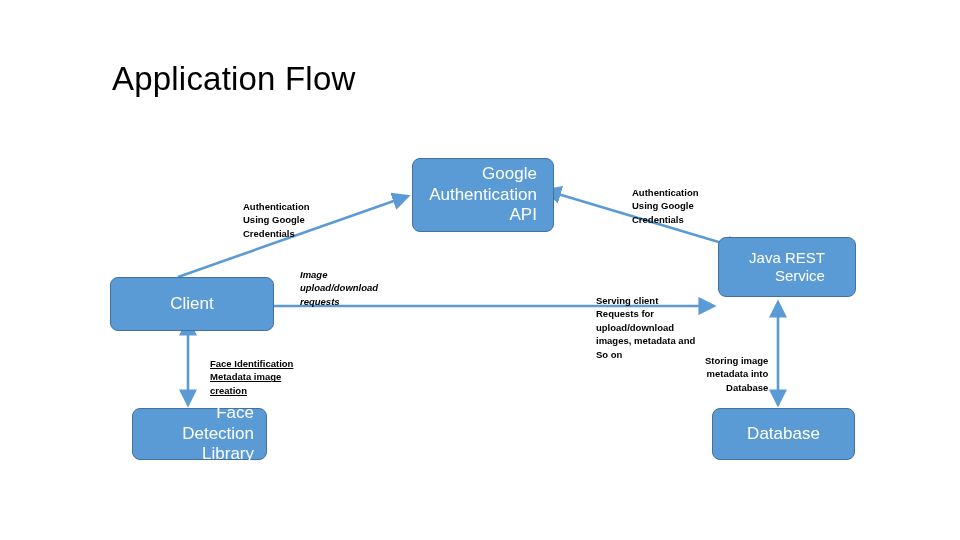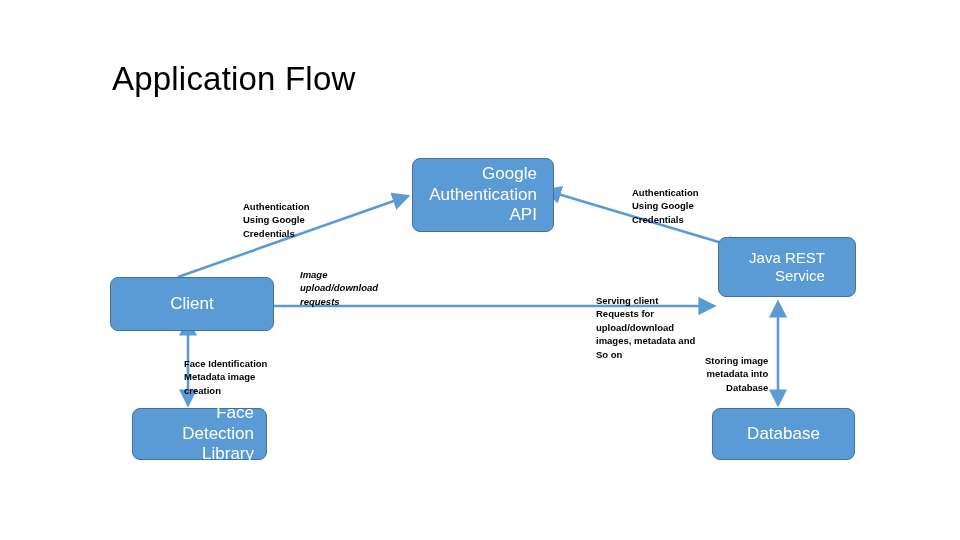--- a/index.html
+++ b/index.html
@@ -57,21 +57,21 @@
     font-size:9.5px;
     font-weight:bold;
     line-height:1.42;
     white-space:nowrap;
   }
   .label .ln{display:block;}
   #label-auth-left{left:243px;top:200px;}
   #label-auth-right{left:632px;top:186px;}
   #label-upload{left:300px;top:268px;font-style:italic;}
   #label-serving{left:596px;top:284px;margin-top:10px;}
-  #label-face-meta{left:184px;top:357px;}
+  #label-face-meta{left:210px;top:357px;text-decoration:underline;}
   #label-storing{left:705px;top:354px;text-align:right;}
 </style>
 </head>
 <body>
 
 <div id="slide">
 
   <div id="title">Application Flow</div>
 
   <svg id="wires" width="960" height="540" viewBox="0 0 960 540" xmlns="http://www.w3.org/2000/svg">

